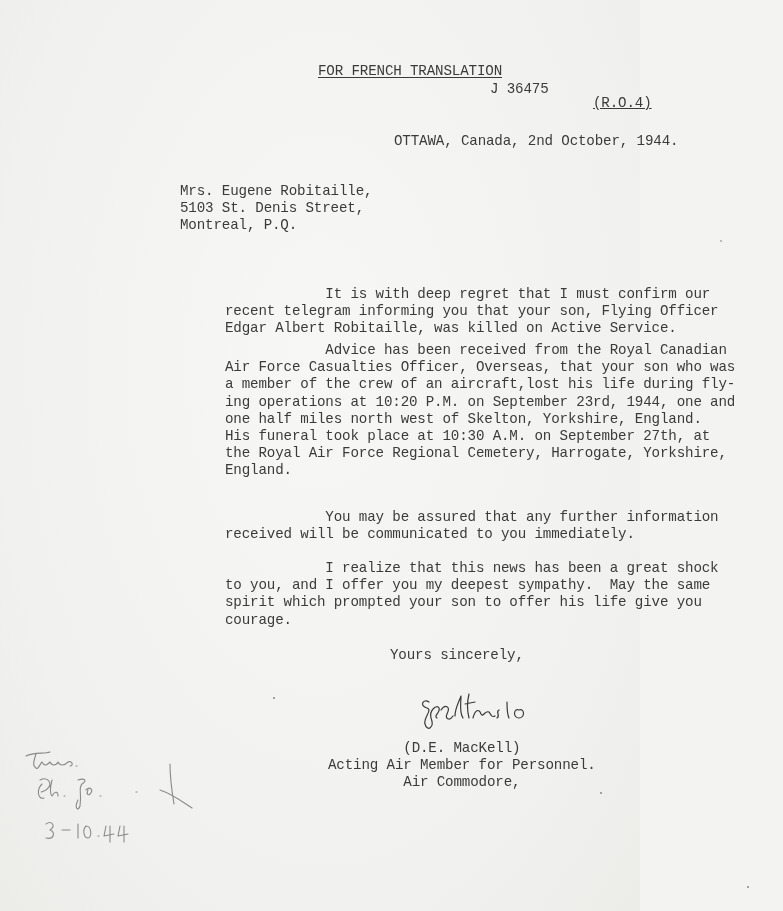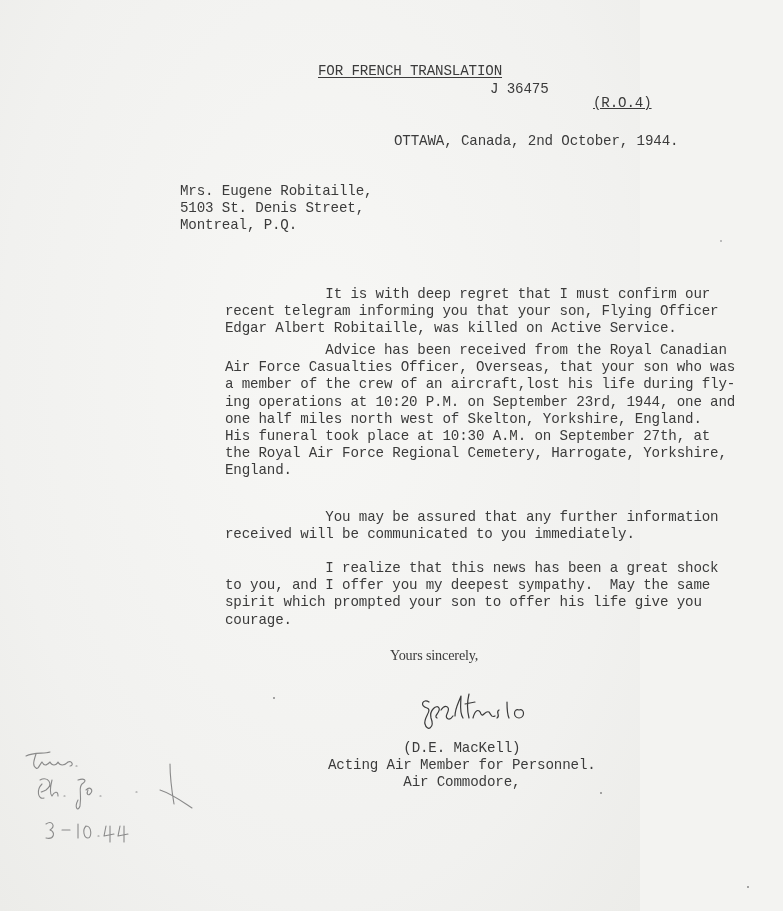--- a/index.html
+++ b/index.html
@@ -37,21 +37,21 @@
     .file-ref { left: 490px; top: 81px; }
     .ro-ref { left: 593px; top: 95px; text-decoration: underline; }
     .dateline { left: 394px; top: 133px; }
     .address { left: 180px; top: 183px; }
     .salutation { left: 180px; top: 250px; }
     .para { left: 178px; margin-left: 47px; }
     .p1 { top: 286px; }
     .p2 { top: 342px; }
     .p3 { top: 509px; }
     .p4 { top: 560px; }
-    .closing { left: 390px; top: 647px; font-family: Liberation Serif, serif; }
+    .closing { left: 390px; top: 647px; }
     .sig-block { left: 328px; top: 740px; text-align: center; }
     .signature {
       position: absolute;
       left: 415px; top: 688px;
       width: 150px; height: 50px;
     }
     .annotation {
       position: absolute;
       left: 20px; top: 750px;
       width: 190px; height: 100px;

